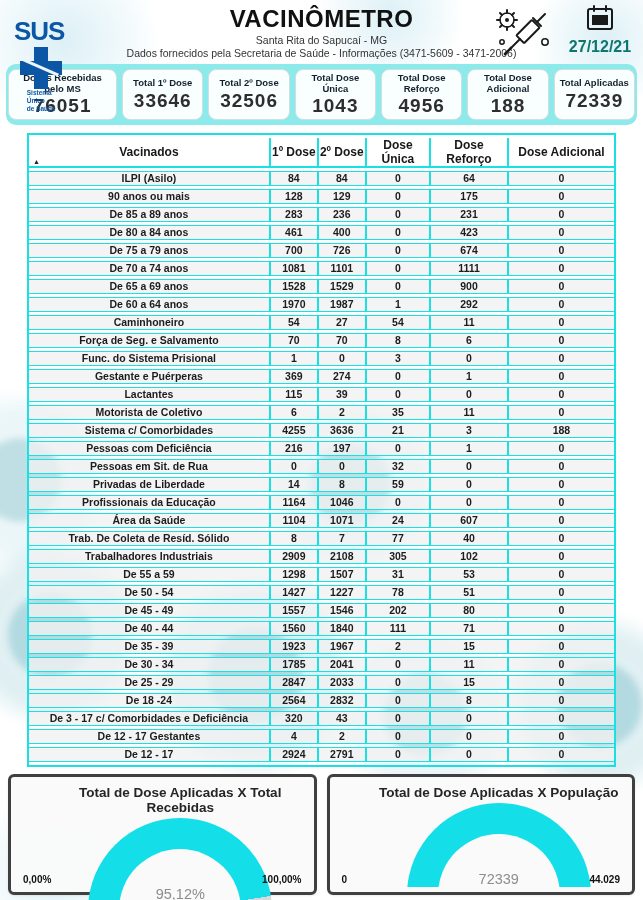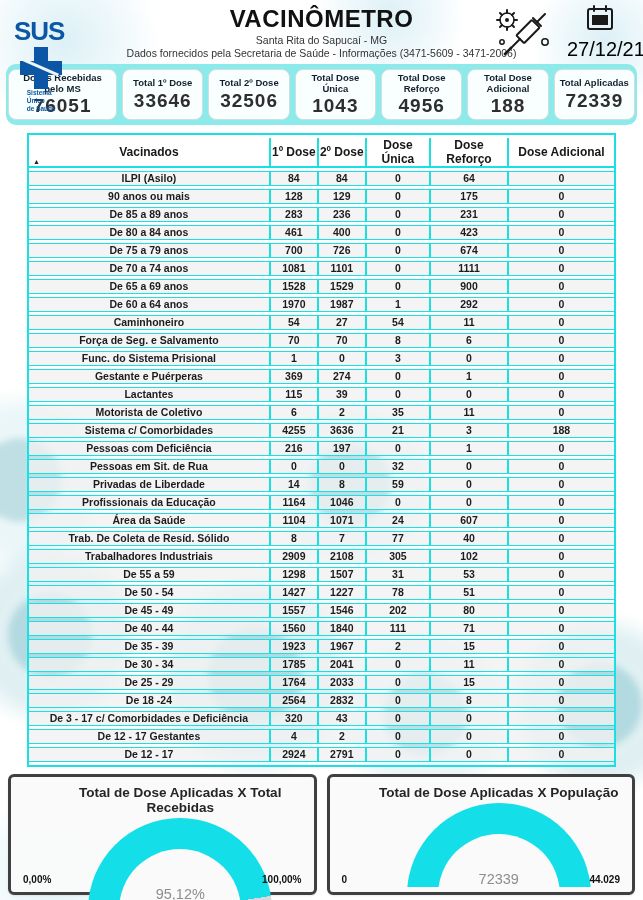--- a/index.html
+++ b/index.html
@@ -34,21 +34,21 @@
 
   .sus-logo { position:absolute; left:14px; top:16px; display:flex; align-items:center;flex-direction:column; }
   .sus-text { font-size:26px; font-weight:bold; color:#0b57a5; letter-spacing:-1px; }
   .sus-cross { position:relative; width:42px; height:42px; margin-left:3px; }
   .sus-cross::before { content:""; position:absolute; left:14px; top:0; width:14px; height:42px; background:#0b57a5; }
   .sus-cross::after  { content:""; position:absolute; left:0; top:14px; width:42px; height:14px; background:#0b57a5; }
   .sus-slash { position:absolute; left:2px; top:19px; width:38px; height:3px; background:#eaf4fb; transform:rotate(24deg); z-index:2; }
   .sus-small { font-size:6.5px; font-weight:bold; color:#0b57a5; line-height:1.25; margin-left:4px; }
 
   .h-right { position:absolute; right:10px; top:4px; width:66px; text-align:center; }
-  .h-date { font-size:20px; font-weight:normal; color:#000000; margin-top:2px; }
+  .h-date { font-size:16px; font-weight:bold; color:#0f766e; margin-top:2px; }
   .syringe-box { position:absolute; right:88px; top:8px; width:62px; height:52px; }
 
   
   .cards-strip { margin:2px 6px 0 6px; height:61px; background:#8ceaea; border-radius:10px;
                  display:flex; align-items:center; padding:0 2px; gap:5px; }
   .card { flex:1; height:51px; background:#f9fefe; border:1px solid #cfdede; border-radius:8px;
           display:flex; flex-direction:column; align-items:center; justify-content:center; }
   .card.wide { flex:1.35; }
   .card-label { font-size:9.5px; font-weight:bold; color:#12212e; text-align:center;
                 line-height:1.18; white-space:pre-line; }
@@ -431,21 +431,21 @@
             <tr>
               <td>De 30 - 34</td>
               <td>1785</td>
               <td>2041</td>
               <td>0</td>
               <td>11</td>
               <td>0</td>
             </tr>
             <tr>
               <td>De 25 - 29</td>
-              <td>1764</td>
+              <td>2847</td>
               <td>2033</td>
               <td>0</td>
               <td>15</td>
               <td>0</td>
             </tr>
             <tr>
               <td>De 18 -24</td>
               <td>2564</td>
               <td>2832</td>
               <td>0</td>

